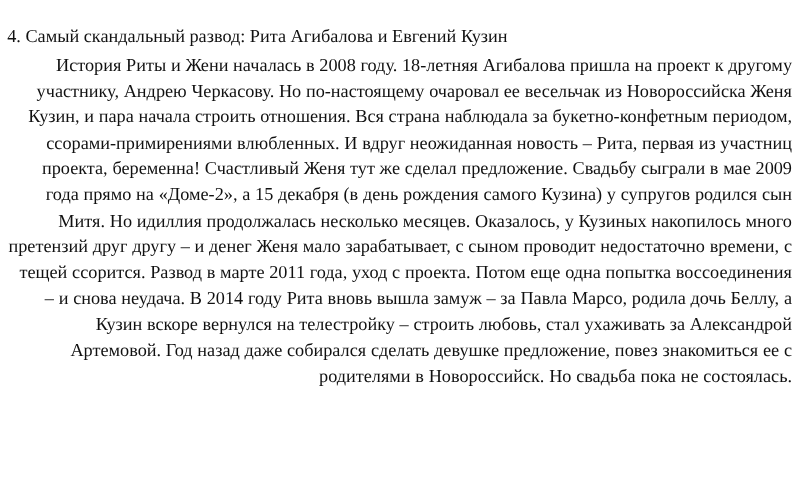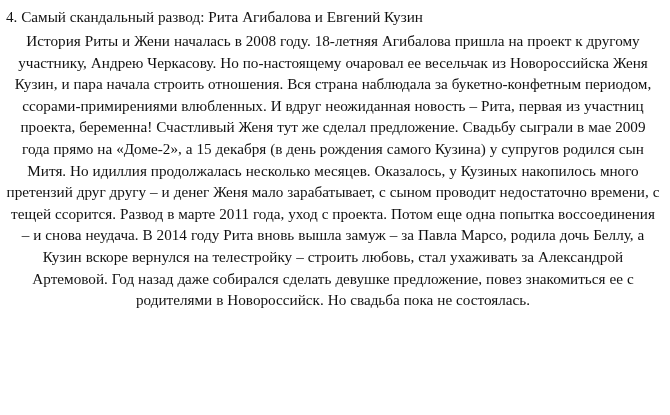--- a/index.html
+++ b/index.html
@@ -11,37 +11,37 @@
     width: 670px;
     height: 415px;
     overflow: hidden;
     font-family: "Liberation Serif", "DejaVu Serif", serif;
     color: #1a1a1a;
   }
   .page {
     width: 670px;
     height: 415px;
     box-sizing: border-box;
-    padding: 7px 10px 0 6px;
+    padding: 21px 10px 0 6px;
   }
   .article-title {
     font-family: "Liberation Serif", "DejaVu Serif", serif;
     font-size: 15.2px;
     line-height: 20px;
     font-weight: 400;
     color: #111111;
     margin: 0 0 3px 0;
     white-space: nowrap;
   }
   .article-body {
     font-family: "Liberation Serif", "DejaVu Serif", serif;
     font-size: 15.2px;
     line-height: 21.6px;
     color: #111111;
-    text-align: center;
+    text-align: right;
     margin: 0;
     word-spacing: 0.15px;
   }
 </style>
 </head>
 <body>
 
 <div class="page">
   <h1 class="article-title">4. Самый скандальный развод: Рита Агибалова и Евгений Кузин</h1>
   <p class="article-body">История Риты и Жени началась в 2008 году. 18-летняя Агибалова пришла на проект к другому участнику, Андрею Черкасову. Но по-настоящему очаровал ее весельчак из Новороссийска Женя Кузин, и пара начала строить отношения. Вся страна наблюдала за букетно-конфетным периодом, ссорами-примирениями влюбленных. И вдруг неожиданная новость – Рита, первая из участниц проекта, беременна! Счастливый Женя тут же сделал предложение. Свадьбу сыграли в мае 2009 года прямо на «Доме-2», а 15 декабря (в день рождения самого Кузина) у супругов родился сын Митя. Но идиллия продолжалась несколько месяцев. Оказалось, у Кузиных накопилось много претензий друг другу – и денег Женя мало зарабатывает, с сыном проводит недостаточно времени, с тещей ссорится. Развод в марте 2011 года, уход с проекта. Потом еще одна попытка воссоединения – и снова неудача. В 2014 году Рита вновь вышла замуж – за Павла Марсо, родила дочь Беллу, а Кузин вскоре вернулся на телестройку – строить любовь, стал ухаживать за Александрой Артемовой. Год назад даже собирался сделать девушке предложение, повез знакомиться ее с родителями в Новороссийск. Но свадьба пока не состоялась.</p>

